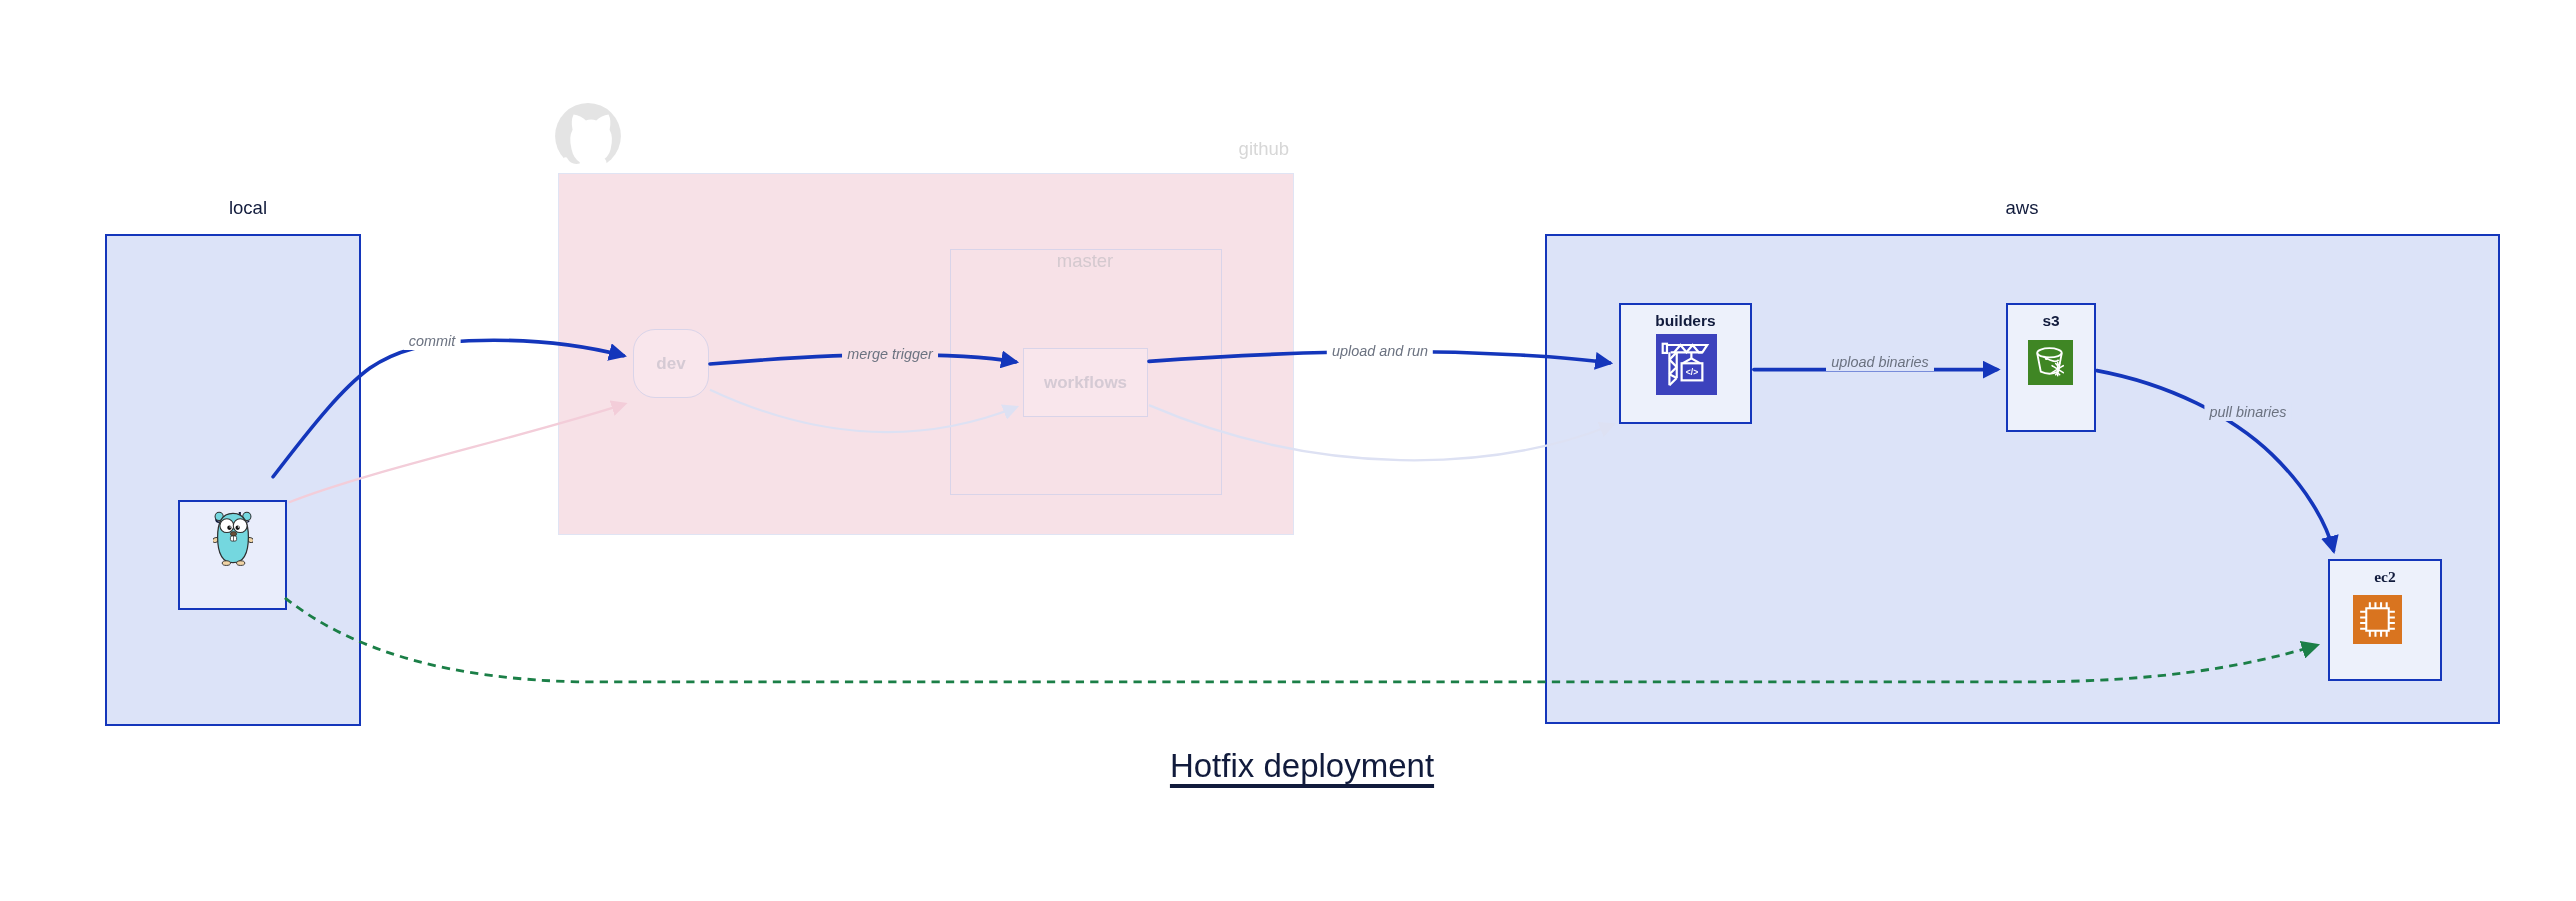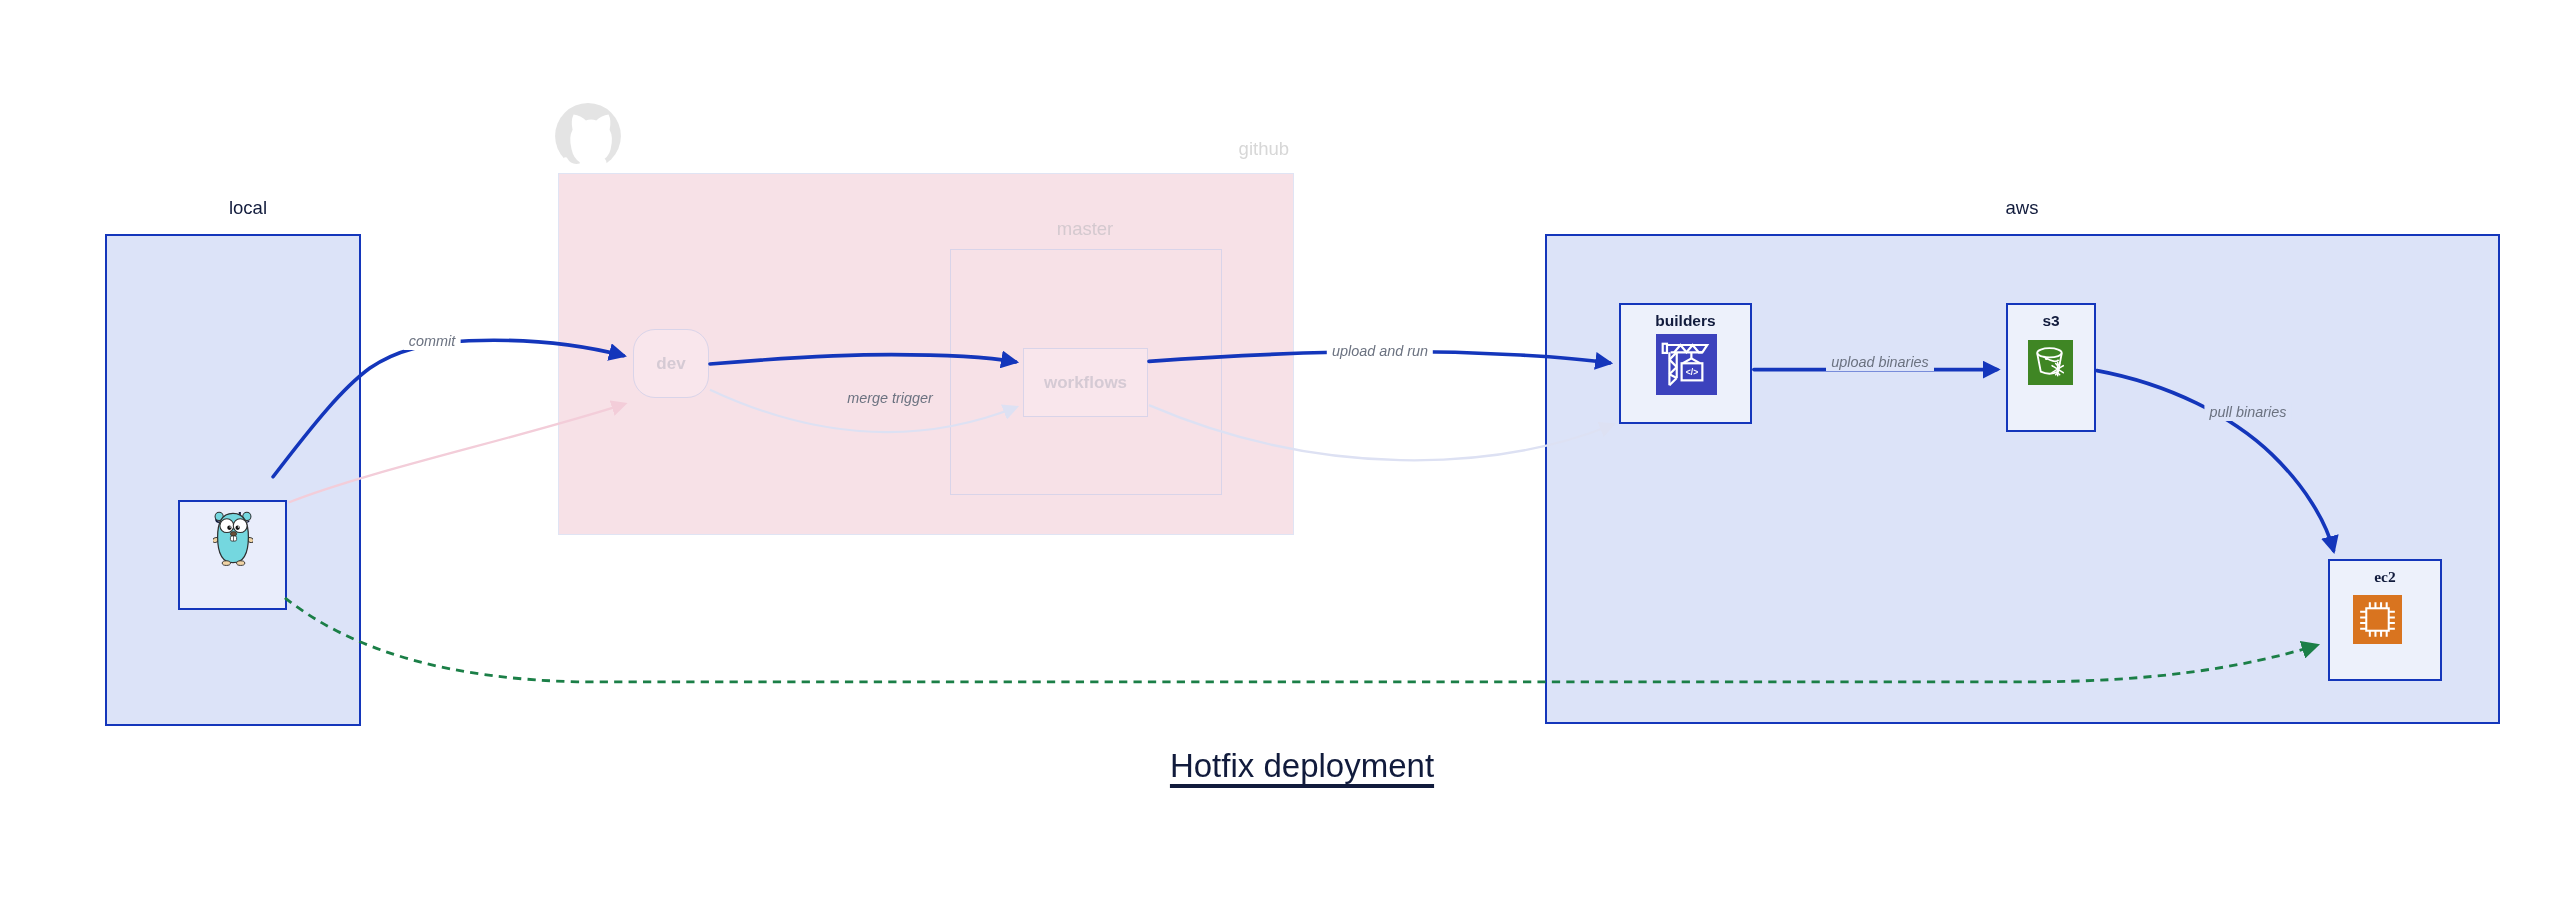--- a/index.html
+++ b/index.html
@@ -45,30 +45,30 @@
   .group-label{
     position:absolute;font-size:18.5px;color:var(--c-navy);
     transform:translateX(-50%);white-space:nowrap;
   }
   .group-label-faint-gray{
     position:absolute;font-size:18.5px;color:var(--c-faint_text_gray);
     transform:translateX(-100%);white-space:nowrap;
   }
   .group-label-faint-pink{
     position:absolute;font-size:18.5px;color:var(--c-faint_text_master);
-    transform:translateX(-50%);white-space:nowrap;
+    transform:translateX(-50%);white-space:nowrap;margin-top:32px;
   }
   
   .edge-label{
     position:absolute;transform:translate(-50%,-50%);
     font-size:14.4px;font-style:italic;color:var(--c-label_gray);
     padding:1px 5.2px;white-space:nowrap;z-index:5;
   }
   .bg-white{background:#ffffff;}
-  .bg-pink{background:var(--c-pink_fill);margin-top:44px;}
+  .bg-pink{background:var(--c-pink_fill);}
   .bg-aws{background:var(--c-blue_box_fill);}
   
   .diagram-title{
     position:absolute;transform:translateX(-50%);
     font-size:33px;color:var(--c-navy);
     text-decoration:underline;
     text-decoration-thickness:3.6px;
     text-underline-offset:7.2px;
     white-space:nowrap;
   }

